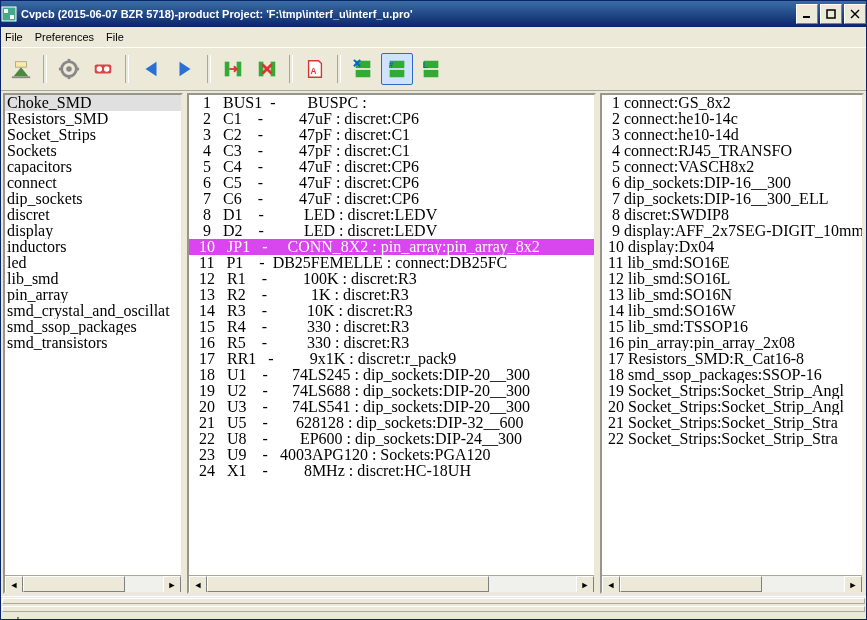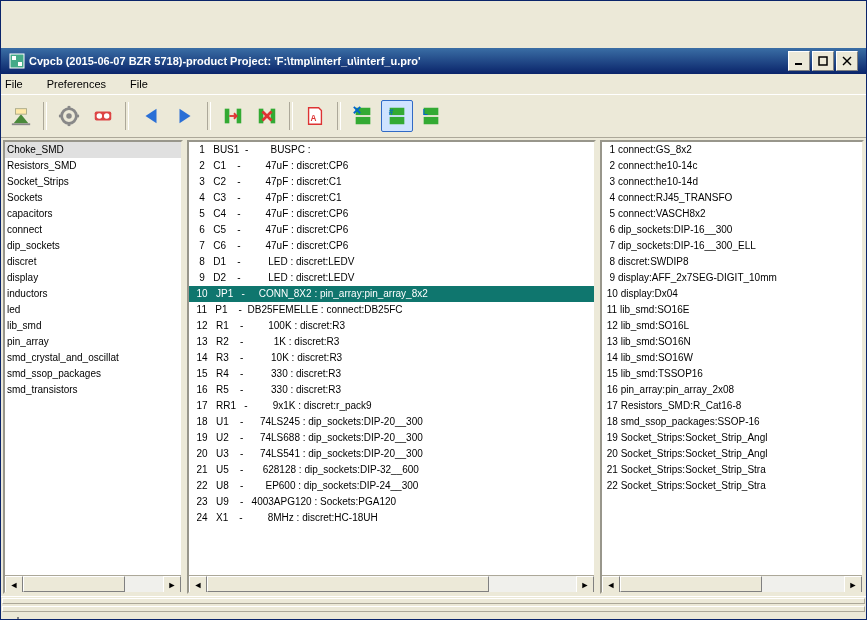--- a/index.html
+++ b/index.html
@@ -1,37 +1,37 @@
 <!DOCTYPE html>
 <html><head>
 <meta charset="utf-8">
 <style>
   html,body{margin:0;padding:0;font-family:Tahoma,Geneva,sans-serif;font-size:11px;color:#000;background:#ece9d8;}
   .window{width:867px;height:620px;border:1px solid #0a246a;box-sizing:border-box;display:flex;flex-direction:column;background:#ece9d8;overflow:hidden;}
-  .titlebar{height:26px;background:linear-gradient(to bottom,#3a6ea5 0%,#0a246a 100%);color:#fff;display:flex;align-items:center;padding:0 8px;font-weight:bold;margin-top:47px;}
+  .titlebar{height:26px;background:linear-gradient(to bottom,#3a6ea5 0%,#0a246a 100%);color:#fff;display:flex;align-items:center;padding:0 0;font-weight:bold;}
   .titlebar .icon{width:16px;height:16px;margin-right:4px;display:inline-block;}
   .titlebar .title{flex:1;white-space:nowrap;overflow:hidden;}
   .win-btns{display:flex;gap:2px;}
   .win-btn{width:20px;height:18px;background:#ece9d8;border:1px solid #fff;border-right-color:#808080;border-bottom-color:#808080;display:flex;align-items:center;justify-content:center;color:#000;font-weight:bold;}
-  .menubar{height:20px;background:#ece9d8;display:flex;align-items:center;padding:0 4px;gap:24px;border-bottom:1px solid #fff;}
+  .menubar{height:20px;background:#ece9d8;display:flex;align-items:center;padding:0 4px;gap:12px;border-bottom:1px solid #fff;}
   .menubar span{cursor:default;}
   .toolbar{height:38px;background:#ece9d8;display:flex;align-items:center;padding:2px 4px;gap:2px;border-bottom:1px solid #aca899;}
   .tbtn{width:30px;height:30px;display:flex;align-items:center;justify-content:center;border:1px solid transparent;border-radius:2px;}
   .tbtn.sel{border:1px solid #316ac5;background:#cfe3ff;}
   .tbtn svg{width:22px;height:22px;}
   .tsep{width:2px;height:28px;border-left:1px solid #aca899;border-right:1px solid #fff;margin:0 4px;}
   .workspace{flex:1;display:flex;min-height:0;padding:2px;gap:0;}
   .pane{background:#fff;border:2px inset #ece9d8;display:flex;flex-direction:column;overflow:hidden;}
   .pane-left{width:176px;}
   .pane-mid{flex:1;}
   .pane-right{width:260px;justify-content:flex-end;}
   .splitter{width:4px;background:#ece9d8;cursor:col-resize;}
-  .list{flex:1;overflow:hidden;font-family:Liberation Sans, sans-serif;font-size:10px;white-space:pre;}
+  .list{flex:1;overflow:hidden;font-family:Liberation Serif, serif;font-size:16px;white-space:pre;}
   .row{height:16px;line-height:16px;padding:0 2px;overflow:hidden;}
-  .row.sel{background:#0f766e;color:#fff;}
+  .row.sel{background:#d946ef;color:#fff;}
   .row.head{background:#e0e0e0;}
   .hscroll{height:16px;background:#ece9d8;border-top:1px solid #aca899;position:relative;display:flex;}
   .sc-btn{width:16px;height:16px;background:#ece9d8;border:1px solid #fff;border-right-color:#808080;border-bottom-color:#808080;display:flex;align-items:center;justify-content:center;font-size:9px;}
   .sc-track{flex:1;background:#f0f0ec;position:relative;}
   .sc-thumb{position:absolute;height:14px;top:0;background:#ece9d8;border:1px solid #fff;border-right-color:#808080;border-bottom-color:#808080;}
   .statusbar{height:22px;background:#ece9d8;border-top:1px solid #fff;display:flex;flex-direction:column;}
   .status-cell{flex:1;border:1px solid #aca899;border-top-color:#fff;border-left-color:#fff;padding:2px 6px;margin:1px;white-space:nowrap;overflow:hidden;}
   .grip{width:18px;display:flex;align-items:flex-end;justify-content:flex-end;padding:2px;}
   .grip svg{width:14px;height:14px;}
 </style>

